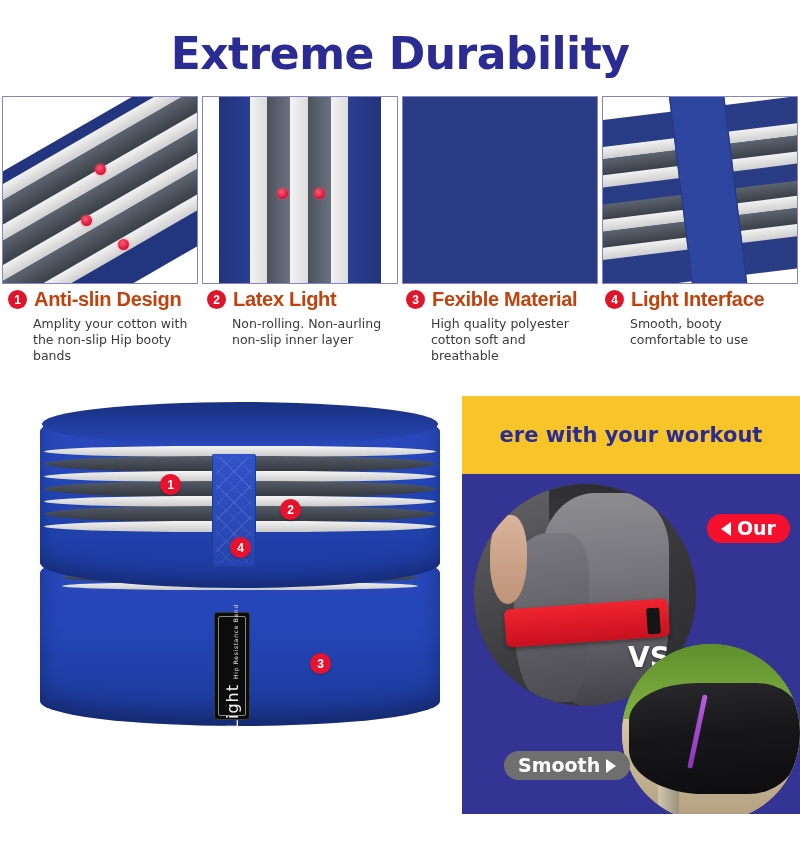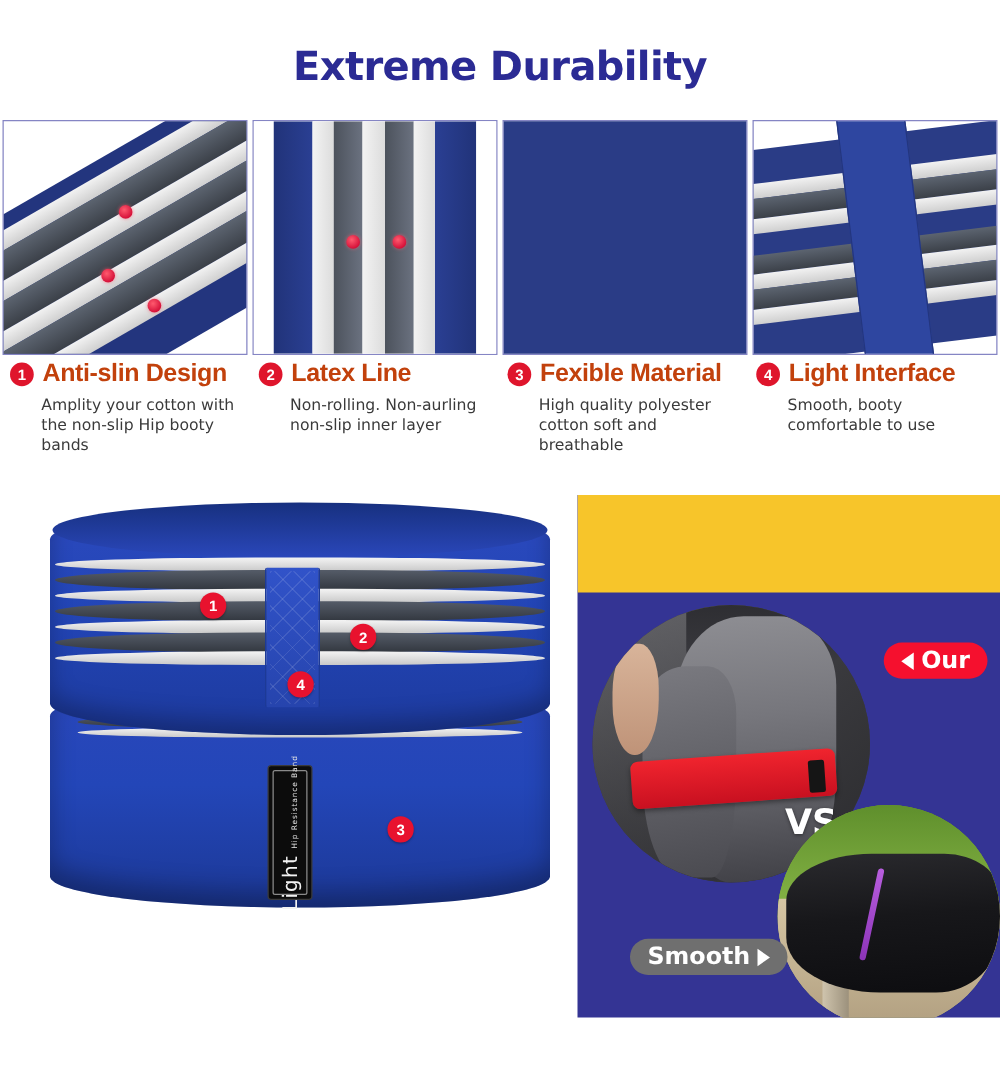--- a/index.html
+++ b/index.html
@@ -9,21 +9,21 @@
     -webkit-font-smoothing:antialiased;
   }
   .page{position:relative;width:800px;height:861px;}
 
   
   .title-bar{
     position:absolute;left:0;top:22px;width:800px;height:62px;
     display:flex;align-items:center;justify-content:center;
   }
   .title-bar .title{
-    font-size:32px;font-weight:bold;color:#2b2b94;letter-spacing:-0.5px;
+    font-size:44px;font-weight:bold;color:#2b2b94;letter-spacing:-0.5px;
     font-family:"DejaVu Sans", sans-serif;
   }
 
   
   .feature-row{
     position:absolute;left:0;top:96px;width:800px;height:188px;
     display:flex;gap:4px;padding:0 2px;box-sizing:border-box;
   }
   .feature-img{
     position:relative;flex:1 1 0;border:1px solid #8585c4;
@@ -286,21 +286,21 @@
       <div class="cap-head">
         <div class="badge">1</div>
         <div class="cap-title">Anti-slin Design</div>
       </div>
       <div class="cap-body">Amplity your cotton with the non-slip Hip booty bands</div>
     </div>
 
     <div class="cap">
       <div class="cap-head">
         <div class="badge">2</div>
-        <div class="cap-title">Latex Line</div>
+        <div class="cap-title">Latex Light</div>
       </div>
       <div class="cap-body">Non-rolling. Non-aurling non-slip inner layer</div>
     </div>
 
     <div class="cap">
       <div class="cap-head">
         <div class="badge">3</div>
         <div class="cap-title">Fexible Material</div>
       </div>
       <div class="cap-body">High quality polyester cotton soft and breathable</div>
@@ -349,20 +349,21 @@
     <div class="callout" style="left:142px;top:78px;">1</div>
     <div class="callout" style="left:262px;top:103px;">2</div>
     <div class="callout" style="left:212px;top:141px;">4</div>
     <div class="callout" style="left:292px;top:257px;">3</div>
 
   </div>
 
   <div class="promo">
 
     <div class="promo-head">
+      <span>ere with your workout</span>
     </div>
 
     <div class="photo-circle photo-our">
       <div class="gym-bg"></div>
       <div class="gym-blur"></div>
       <div class="waist"></div>
       <div class="legs"></div>
       <div class="legs2"></div>
       <div class="arm"></div>
       <div class="red-band"></div>

